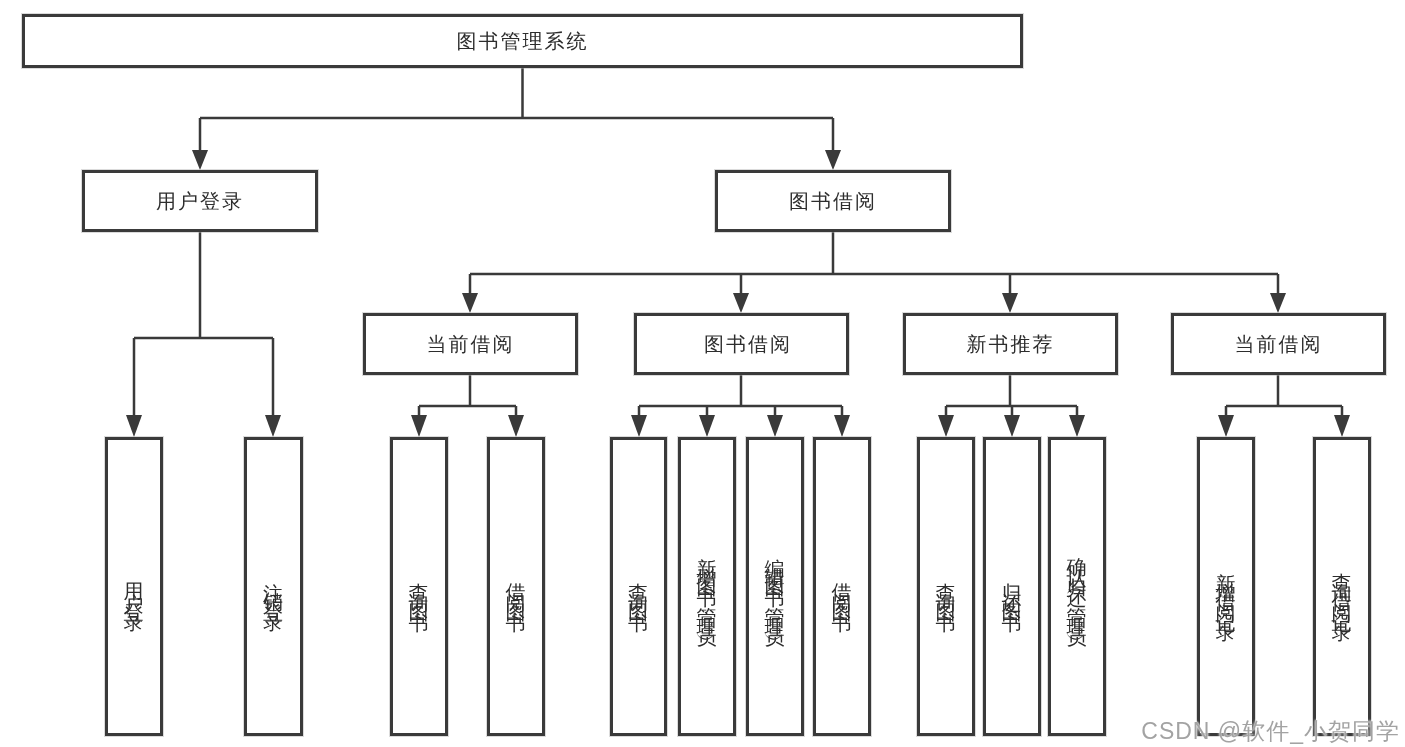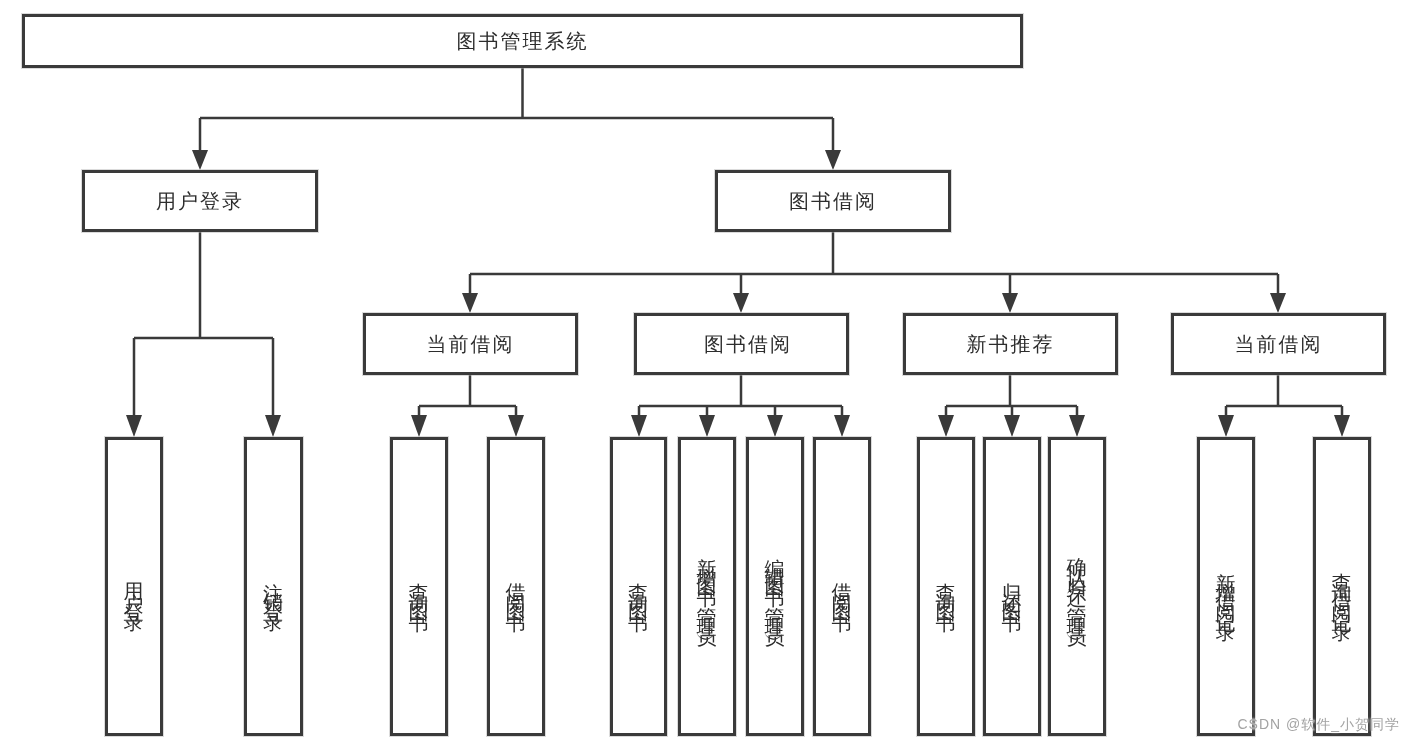--- a/index.html
+++ b/index.html
@@ -56,21 +56,21 @@
     writing-mode: vertical-rl;
     text-orientation: mixed;
     font-size: 20px;
     line-height: 1;
     letter-spacing: 10px;
   }
   .watermark {
     position: absolute;
     top: 716px;
     right: 5px;
-    font-size: 14px;
+    font-size: 23px;
     letter-spacing: 1px;
     color: var(--watermark);
     text-shadow: 0 0 3px #fff, 0 0 2px #fff;
     z-index: 5;
     white-space: nowrap;
   }
 </style>
 </head>
 <body>
 

